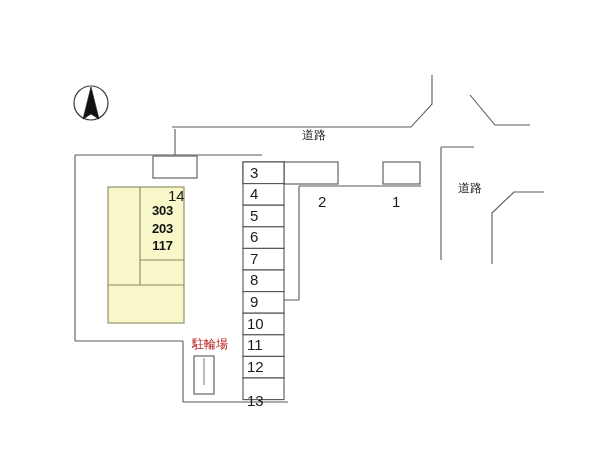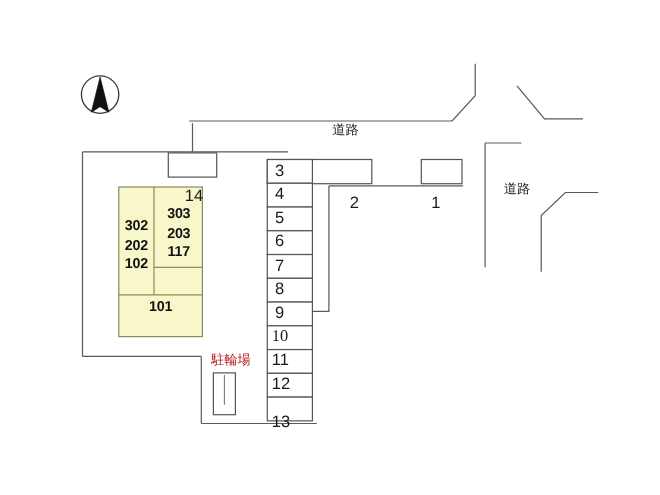--- a/index.html
+++ b/index.html
@@ -10,21 +10,21 @@
   body {
     width: 600px;
     height: 450px;
     font-family: "Liberation Sans", "DejaVu Sans", sans-serif;
     overflow: hidden;
     position: relative;
   }
   #map-root {
     position: absolute;
     left: 0;
-    top: 0;
+    top: 17px;
     width: 600px;
     height: 404px;
   }
   svg.site-plan {
     position: absolute;
     left: 0;
     top: 0;
     width: 600px;
     height: 450px;
     display: block;
@@ -154,34 +154,28 @@
   <div class="boxnum" style="left:318px; top:149px;">2</div>
   <div class="boxnum" style="left:392px; top:149px;">1</div>
 
   <div class="stall-num" style="left:250px; top:148px;">3</div>
   <div class="stall-num" style="left:250px; top:169px;">4</div>
   <div class="stall-num" style="left:250px; top:191px;">5</div>
   <div class="stall-num" style="left:250px; top:212px;">6</div>
   <div class="stall-num" style="left:250px; top:234px;">7</div>
   <div class="stall-num" style="left:250px; top:255px;">8</div>
   <div class="stall-num" style="left:250px; top:277px;">9</div>
-  <div class="stall-num" style="left:247px; top:299px;font-family:Liberation Serif, serif;">10</div>
+  <div class="stall-num" style="left:247px; top:299px;">10</div>
   <div class="stall-num" style="left:247px; top:320px;text-align:right;">11</div>
   <div class="stall-num" style="left:247px; top:342px;">12</div>
   <div class="stall-num" style="left:247px; top:364px;margin-top:12px;">13</div>
 
-  <div class="unit-lines" style="left:108px; top:196px; width:32px;">
-    <div>302</div>
-    <div>202</div>
-    <div>102</div>
-  </div>
 
   <div class="unit-lines" style="left:141px; top:185px; width:43px;">
     <div>303</div>
     <div>203</div>
     <div>117</div>
   </div>
 
   <div class="unit-lines" style="left:108px; top:270px; width:76px;">
-    <div>101</div>
   </div>
 
 </div>
 
 </body></html>

